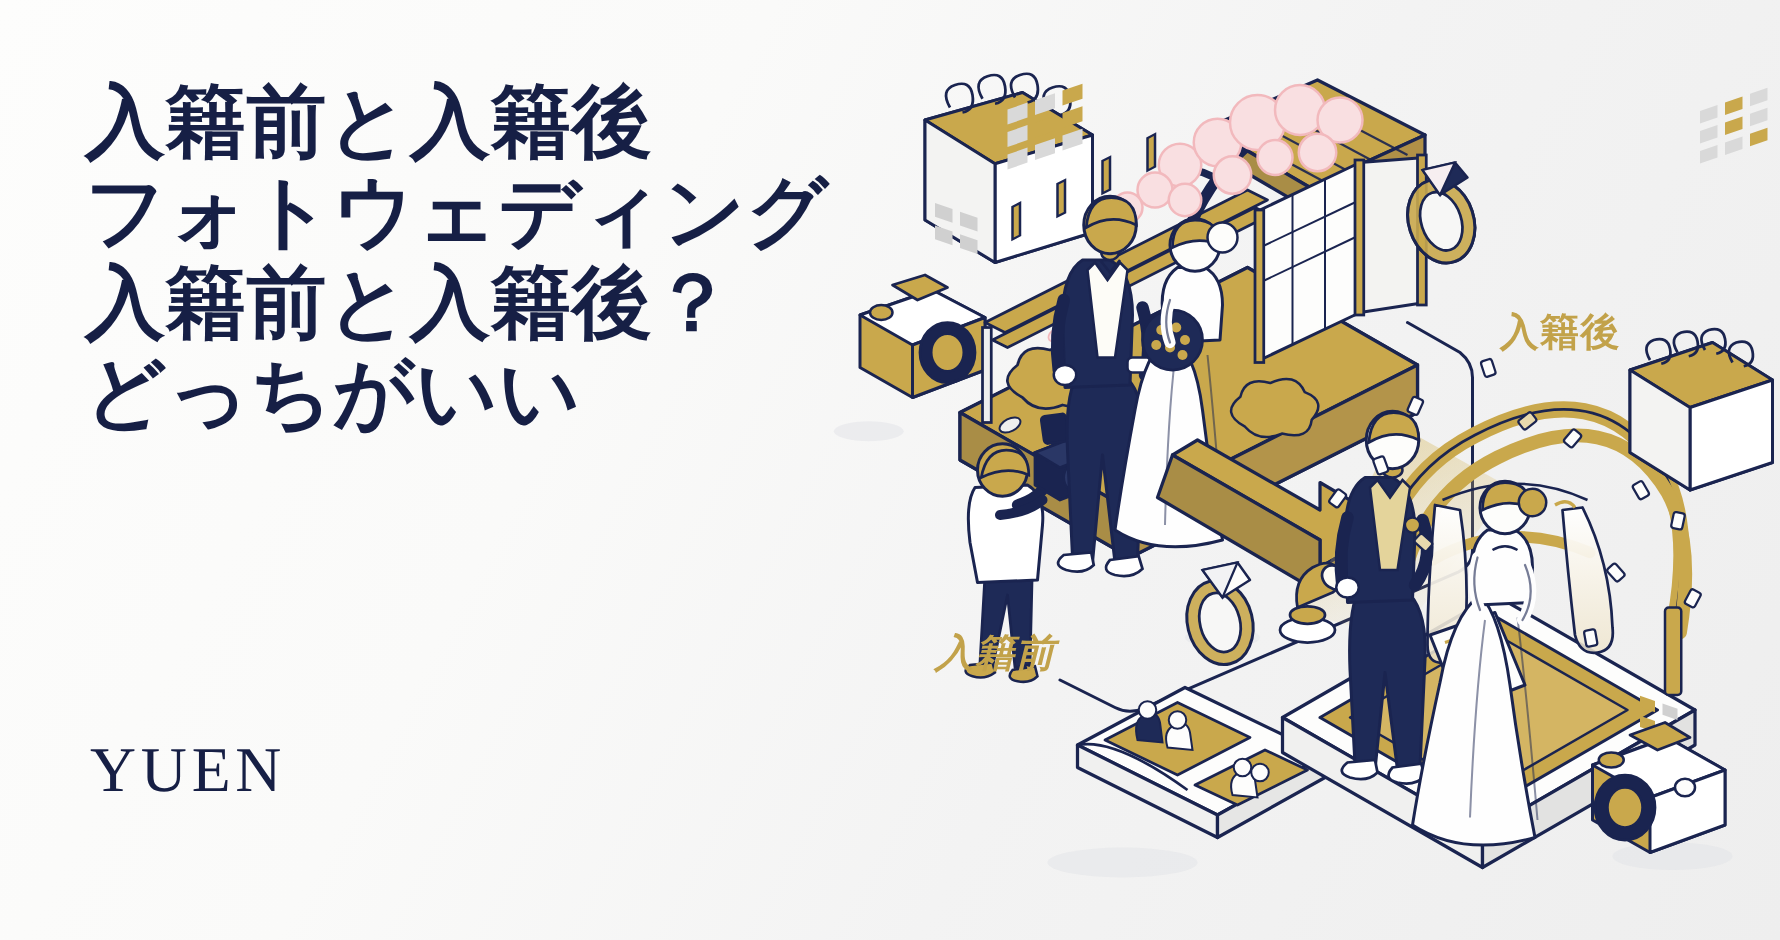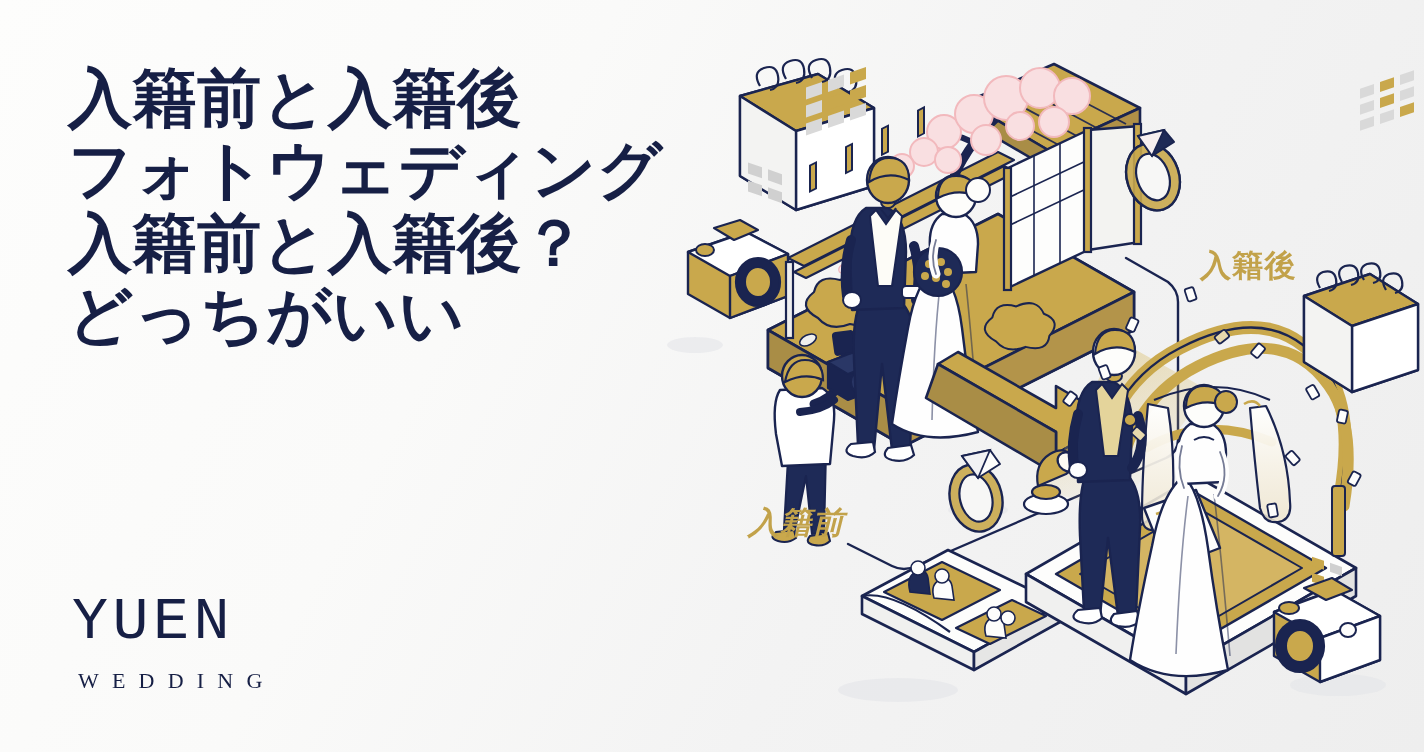--- a/index.html
+++ b/index.html
@@ -37,23 +37,23 @@
 
   #logo-block {
     position: absolute;
     left: 72px;
     top: 592px;
     width: 300px;
   }
   #logo-main {
     display: block;
     color: #161f45;
-    font-family: Liberation Mono, monospace;
+    font-family: Liberation Serif, serif;
     font-weight: 400;
-    font-size: 60px;
+    font-size: 51px;
     line-height: 1;
     letter-spacing: 0.075em;
   }
   #logo-sub {
     display: block;
     margin-top: 18px;
     margin-left: 6px;
     color: #161f45;
     font-family: "Liberation Serif", "DejaVu Serif", serif;
     font-weight: 400;
@@ -91,21 +91,20 @@
 
   <div id="headline">
     <span class="headline-line">入籍前と入籍後</span>
     <span class="headline-line">フォトウェディング</span>
     <span class="headline-line">入籍前と入籍後？</span>
     <span class="headline-line">どっちがいい</span>
   </div>
 
   <div id="logo-block">
     <span id="logo-main">YUEN</span>
-    <span id="logo-sub">WEDDING</span>
   </div>
 
   <div id="illustration">
     <svg viewBox="0 0 776 752" xmlns="http://www.w3.org/2000/svg">
       <defs>
         <linearGradient id="spotGrad" x1="0" y1="0" x2="0.4" y2="1">
           <stop offset="0%" stop-color="#d9bd6a" stop-opacity="0.55"></stop>
           <stop offset="100%" stop-color="#d9bd6a" stop-opacity="0.02"></stop>
         </linearGradient>
         <linearGradient id="veilGrad" x1="0" y1="0" x2="0" y2="1">

